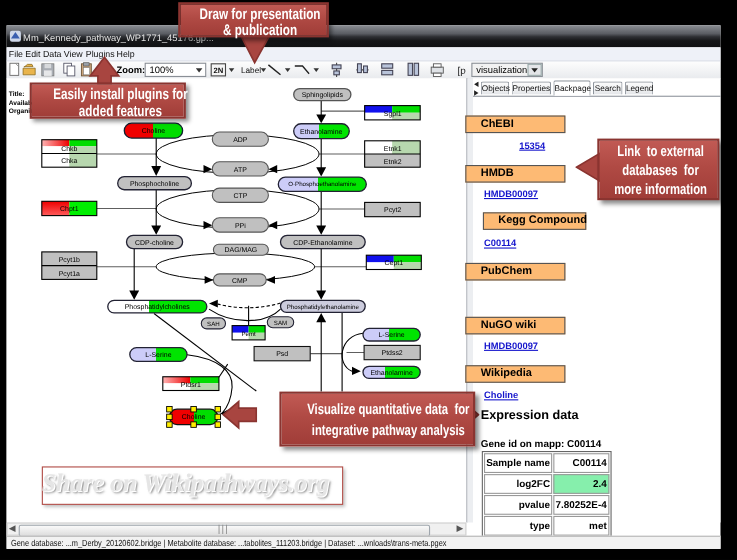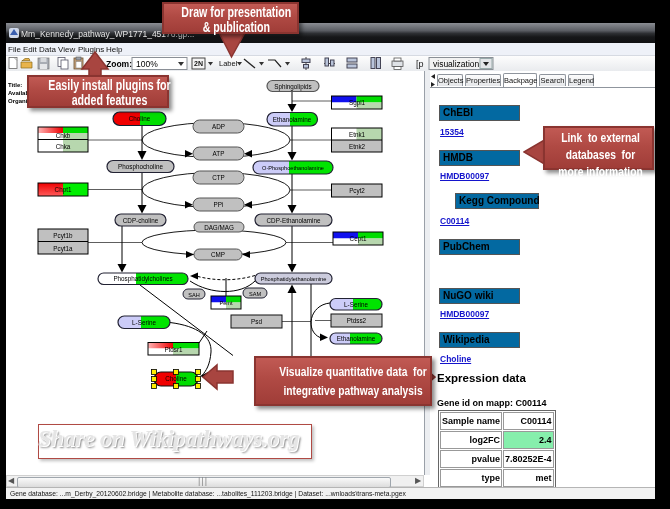--- a/index.html
+++ b/index.html
@@ -19,22 +19,22 @@
 #canvas{position:absolute;left:6px;top:71px;width:418px;height:404px;background:#fff;border-right:1px solid #9aa0a8;}
 #splitter{position:absolute;left:425px;top:71px;width:5px;height:404px;background:#eceef1;}
 #panel{position:absolute;left:430px;top:71px;width:225px;height:404px;background:#fff;}
 
 .tab{position:absolute;z-index:2;top:74px;height:12px;background:linear-gradient(180deg,#fcfcfc,#e4e6e9);
  border:1px solid #8f959d;border-bottom:none;border-radius:2px 2px 0 0;color:#111;box-sizing:border-box;
  text-align:center;line-height:12px;font-size:7.5px;}
 .tabline{position:absolute;z-index:1;left:430px;top:87px;width:225px;height:1px;background:#8f959d;}
 #tab-active{background:#fff;top:73px;height:14px;line-height:14px;z-index:3;}
 
-.hdrbox{position:absolute;left:439px;width:76px;height:14px;background:#0369a1;border:1px solid #555;
- font-weight:bold;font-size:10px;color:#000;line-height:14px;padding-left:3px;white-space:nowrap;}
+.hdrbox{position:absolute;left:423px;width:76px;height:14px;background:#fdba74;border:1px solid #555;
+ font-weight:bold;font-size:10px;color:#000;line-height:14px;padding-left:13px;white-space:nowrap;}
 .plink{position:absolute;left:440px;font-size:8.5px;font-weight:bold;color:#1414cc;text-decoration:underline;}
 .ptext{position:absolute;left:440px;font-size:8.5px;color:#000;}
 
 #hscroll{position:absolute;left:6px;top:475px;width:418px;height:12px;background:#f0f0f0;border:1px solid #d0d0d0;box-sizing:border-box;}
 #hthumb{position:absolute;left:17px;top:476.5px;width:372px;height:9px;background:linear-gradient(180deg,#fafafa,#dcdcdc);border:1px solid #9fa6ad;border-radius:2px;}
 #statusbar{position:absolute;left:6px;top:487px;width:649px;height:12px;background:#f2f2f2;border-top:1px solid #b5b5b5;font-size:8px;color:#111;line-height:12px;padding-left:4px;box-sizing:border-box;white-space:nowrap;}
 #statusbar span{display:inline-block;transform:scaleX(0.84);transform-origin:0 0;}
 
 .co{position:absolute;z-index:20;display:flex;justify-content:flex-start;background:linear-gradient(180deg,#c15a54 0%,#b04a44 45%,#a03d38 100%);
  border:2px solid #8a3430;color:#fff;font-weight:bold;text-align:center;
@@ -147,21 +147,21 @@
   <div class="tab" style="left:568px;width:26px;">Legend</div>
   <div id="canvas"></div>
   <div id="splitter"></div>
   <svg class="abs" style="left:430px;top:74px;z-index:4;" width="6" height="14" viewBox="0 0 6 14">
     <path d="M5 0 L5 5 L1 2.5 Z" fill="#222"></path>
     <path d="M1 8 L1 13 L5 10.5 Z" fill="#222"></path>
   </svg>
   <div id="panel"></div>
 
   <div class="hdrbox" style="top:105px;">ChEBI</div>
-  <div class="plink" style="top:127px;">15354</div>
+  <div class="plink" style="top:127px;margin-left:32px;">15354</div>
   <div class="hdrbox" style="top:150px;">HMDB</div>
   <div class="plink" style="top:171px;">HMDB00097</div>
   <div class="hdrbox" style="top:193px;width:79px;margin-left:16px;">Kegg Compound</div>
   <div class="plink" style="top:216px;">C00114</div>
   <div class="hdrbox" style="top:239px;">PubChem</div>
   <div class="ptext" style="top:261px;margin-top:28px;">305</div>
   <div class="hdrbox" style="top:288px;">NuGO wiki</div>
   <div class="plink" style="top:309px;">HMDB00097</div>
   <div class="hdrbox" style="top:332px;">Wikipedia</div>
   <div class="plink" style="top:354px;">Choline</div>
@@ -423,21 +423,21 @@
     </div>
   <svg class="coarrow" style="left:214px;top:32px;" width="36" height="28" viewBox="0 0 36 28">
     <path d="M5 0.5 L31 0.5 L17.5 25 Z" fill="#a84540" stroke="#8a3430" stroke-width="1.5"></path>
   </svg>
   <div class="co" style="left:27px;top:75px;width:142px;height:33px;font-size:14px;line-height:15px;padding-top:1px;">
       <span class="cot">Easily install plugins for<br>added features</span>
     </div>
   <svg class="coarrow" style="left:78px;top:50px;" width="36" height="27" viewBox="0 0 36 27">
     <path d="M17 2 L30 19 L23 19 L23 26 L11 26 L11 19 L4 19 Z" fill="#a84540" stroke="#8a3430" stroke-width="1.5"></path>
   </svg>
-  <div class="co" style="left:543px;top:126px;width:111px;height:44px;font-size:13.5px;line-height:17px;padding-top:1px;">
+  <div class="co" style="left:543px;top:126px;width:111px;height:56px;font-size:13.5px;line-height:17px;padding-top:1px;">
       <span class="cot">Link&nbsp; to external<br>databases&nbsp; for<br>more information</span>
     </div>
   <svg class="coarrow" style="left:523px;top:137px;" width="24" height="30" viewBox="0 0 24 30">
     <path d="M1 15 L23 2 L23 28 Z" fill="#a84540" stroke="#8a3430" stroke-width="1.5"></path>
   </svg>
   <div class="co" style="left:232px;top:356px;width:178px;height:50px;font-size:13.5px;line-height:19px;padding-top:4px;margin-left:22px;">
       <span class="cot">Visualize quantitative data&nbsp; for<br>integrative pathway analysis</span>
     </div>
   <svg class="coarrow" style="left:202px;top:362px;" width="32" height="30" viewBox="0 0 32 30">
     <path d="M1 15 L15 3 L15 9 L31 9 L31 21 L15 21 L15 27 Z" fill="#a84540" stroke="#8a3430" stroke-width="1.5"></path>

